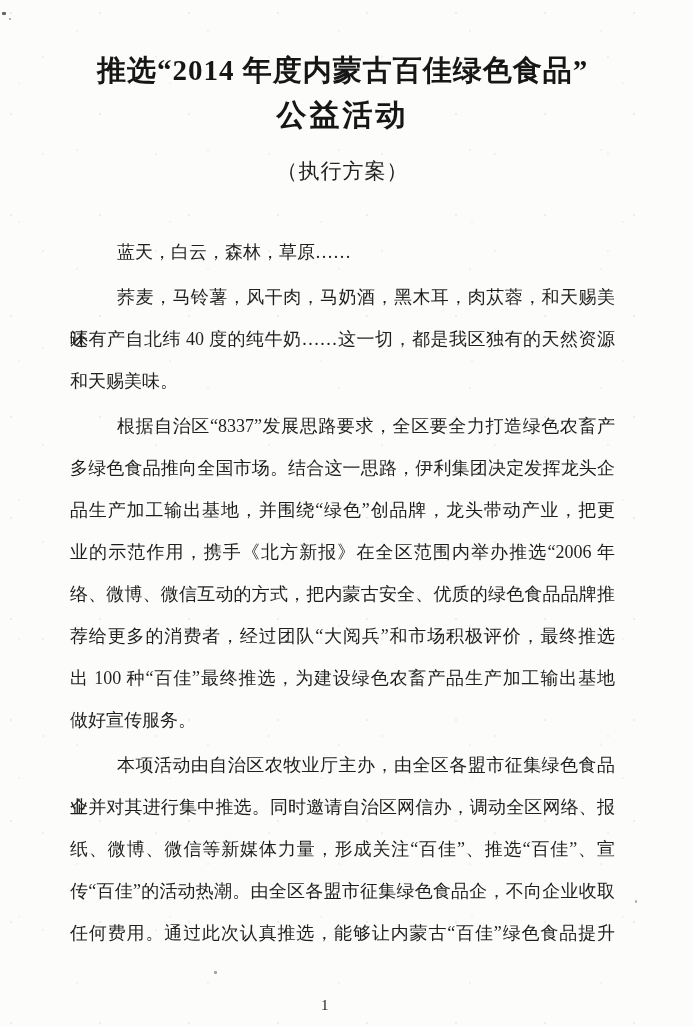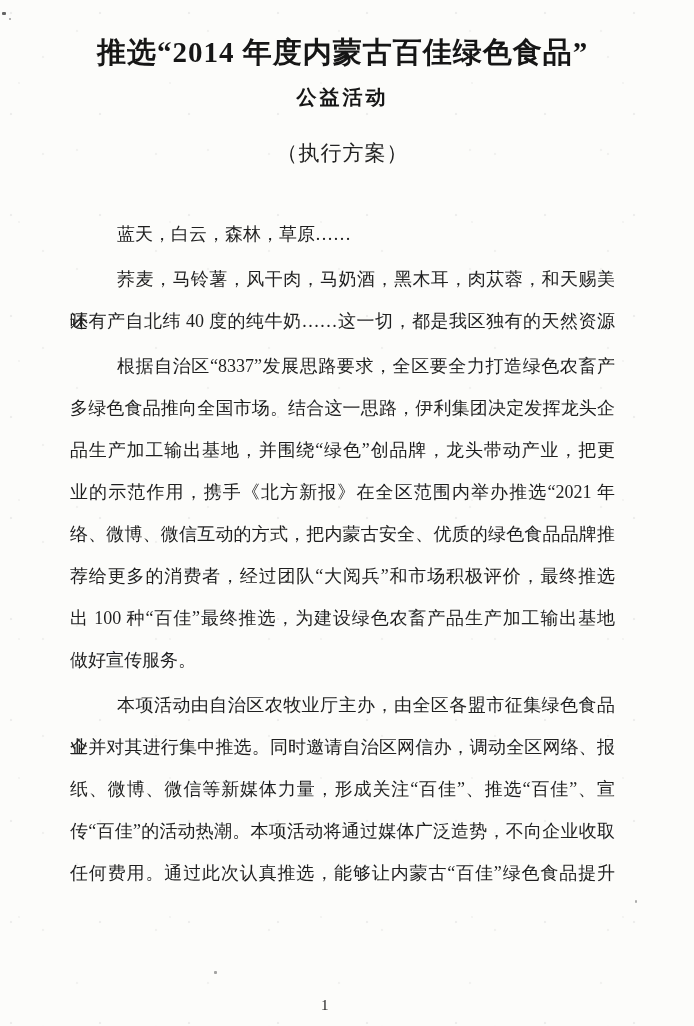--- a/index.html
+++ b/index.html
@@ -34,33 +34,33 @@
   .speck.s3 { left: 214px; top: 971px; width: 3px; height: 3px; opacity: .5; }
   .speck.s4 { left: 635px; top: 900px; width: 2px; height: 3px; opacity: .45; }
 
   .content {
     position: absolute;
     left: 70px;
     top: 0;
     width: 545px;
   }
   .doc-title-1 {
-    margin-top: 34px;
+    margin-top: 52px;
     text-align: center;
     font-size: 29px;
     line-height: 36px;
     font-weight: bold;
     letter-spacing: 1px;
     color: #161616;
     white-space: nowrap;
   }
   .doc-title-2 {
     margin-top: 9px;
     text-align: center;
-    font-size: 20px;
+    font-size: 30px;
     line-height: 36px;
     font-weight: bold;
     letter-spacing: 3px;
     color: #161616;
   }
   .doc-subtitle {
     margin-top: 25px;
     text-align: center;
     font-size: 21px;
     line-height: 27px;
@@ -106,30 +106,31 @@
   <span class="speck s4"></span>
 
   <div class="content">
     <div class="doc-title-1">推选“2014 年度内蒙古百佳绿色食品”</div>
     <div class="doc-title-2">公益活动</div>
     <div class="doc-subtitle">（执行方案）</div>
     <div class="doc-body">
         <div class="line indent">蓝天，白云，森林，草原……</div>
         <div class="line fill indent para-gap">荞麦，马铃薯，风干肉，马奶酒，黑木耳，肉苁蓉，和天赐美味，</div>
         <div class="line fill">还有产自北纬 40 度的纯牛奶……这一切，都是我区独有的天然资源</div>
+        <div class="line">和天赐美味。</div>
         <div class="line fill indent para-gap">根据自治区“8337”发展思路要求，全区要全力打造绿色农畜产</div>
         <div class="line fill">多绿色食品推向全国市场。结合这一思路，伊利集团决定发挥龙头企</div>
         <div class="line fill">品生产加工输出基地，并围绕“绿色”创品牌，龙头带动产业，把更</div>
-        <div class="line fill">业的示范作用，携手《北方新报》在全区范围内举办推选“2021 年</div>
+        <div class="line fill">业的示范作用，携手《北方新报》在全区范围内举办推选“2006 年</div>
         <div class="line fill">络、微博、微信互动的方式，把内蒙古安全、优质的绿色食品品牌推</div>
         <div class="line fill">荐给更多的消费者，经过团队“大阅兵”和市场积极评价，最终推选</div>
         <div class="line fill">出 100 种“百佳”最终推选，为建设绿色农畜产品生产加工输出基地</div>
         <div class="line">做好宣传服务。</div>
         <div class="line fill indent para-gap">本项活动由自治区农牧业厅主办，由全区各盟市征集绿色食品企</div>
         <div class="line fill">业并对其进行集中推选。同时邀请自治区网信办，调动全区网络、报</div>
         <div class="line fill">纸、微博、微信等新媒体力量，形成关注“百佳”、推选“百佳”、宣</div>
-        <div class="line fill">传“百佳”的活动热潮。本项活动将通过媒体广泛造势，不向企业收取</div>
+        <div class="line fill">传“百佳”的活动热潮。由全区各盟市征集绿色食品企，不向企业收取</div>
         <div class="line fill">任何费用。通过此次认真推选，能够让内蒙古“百佳”绿色食品提升</div>
       </div>
   </div>
 
   <div class="pagenum">1</div>
 </div>
 
 </body></html>

